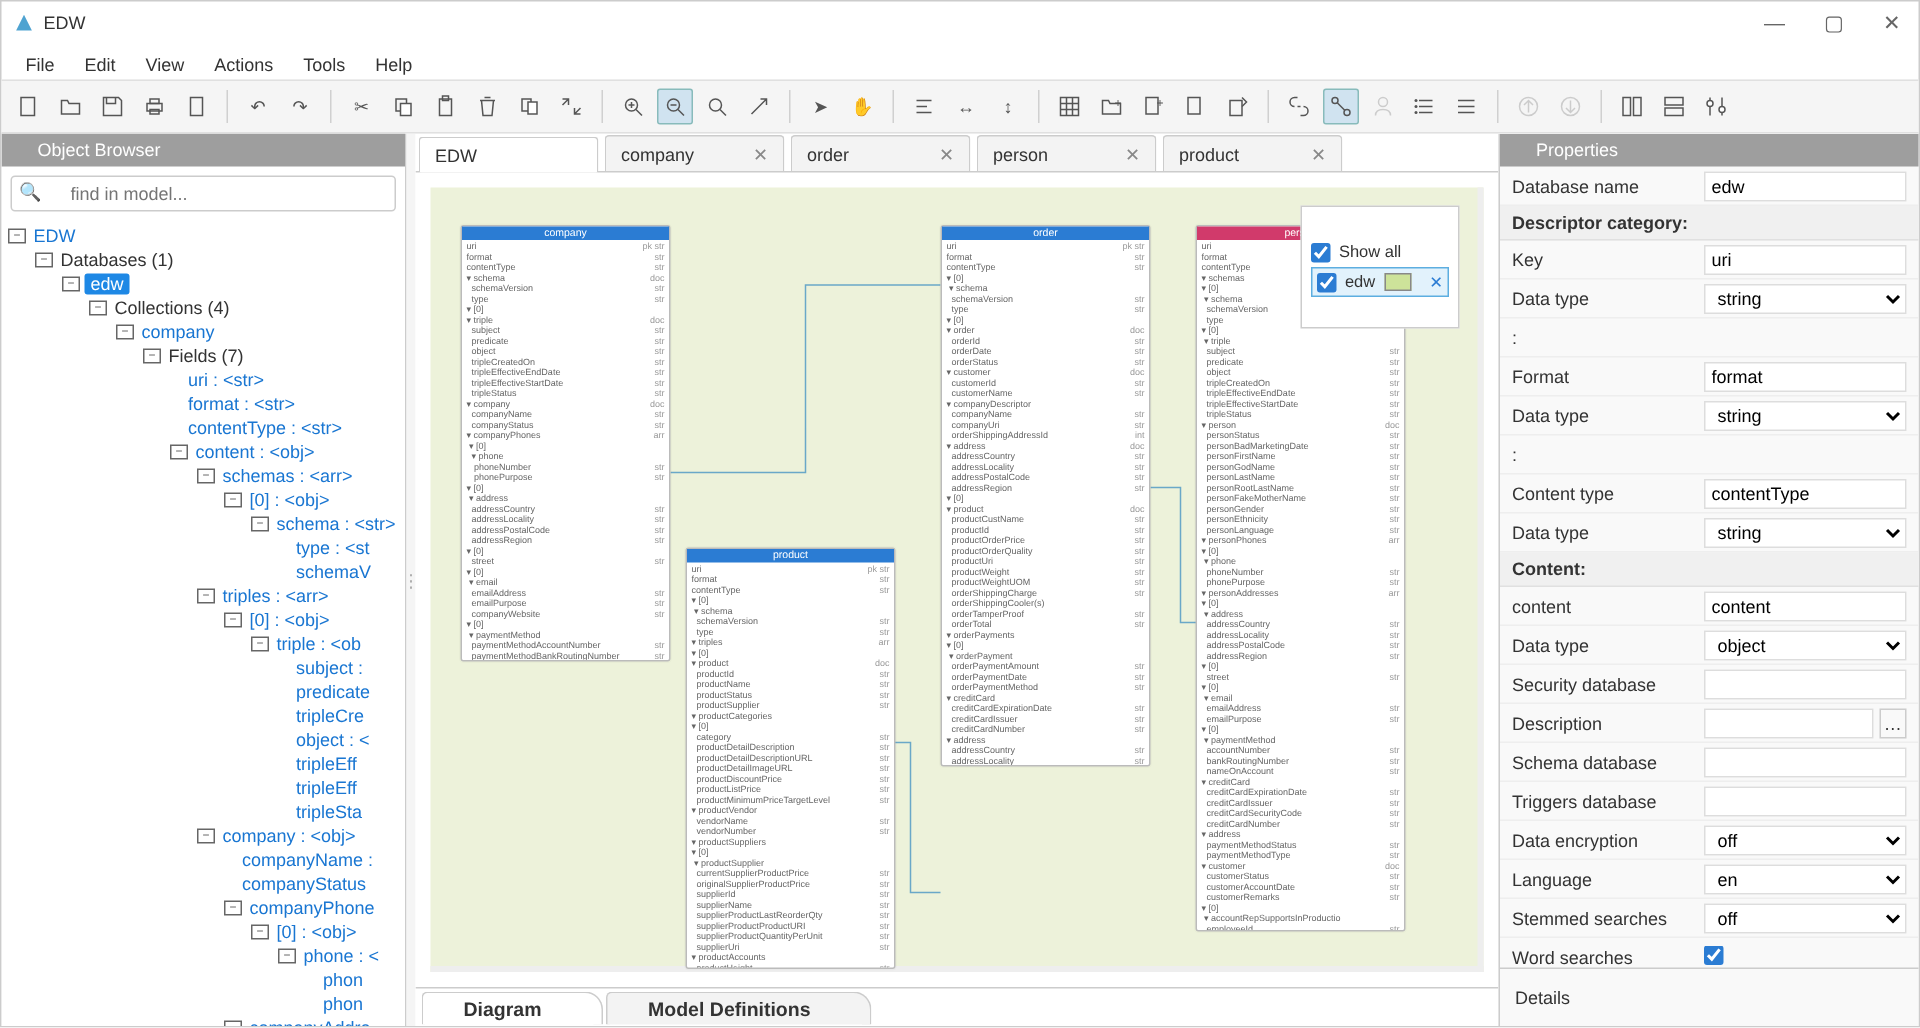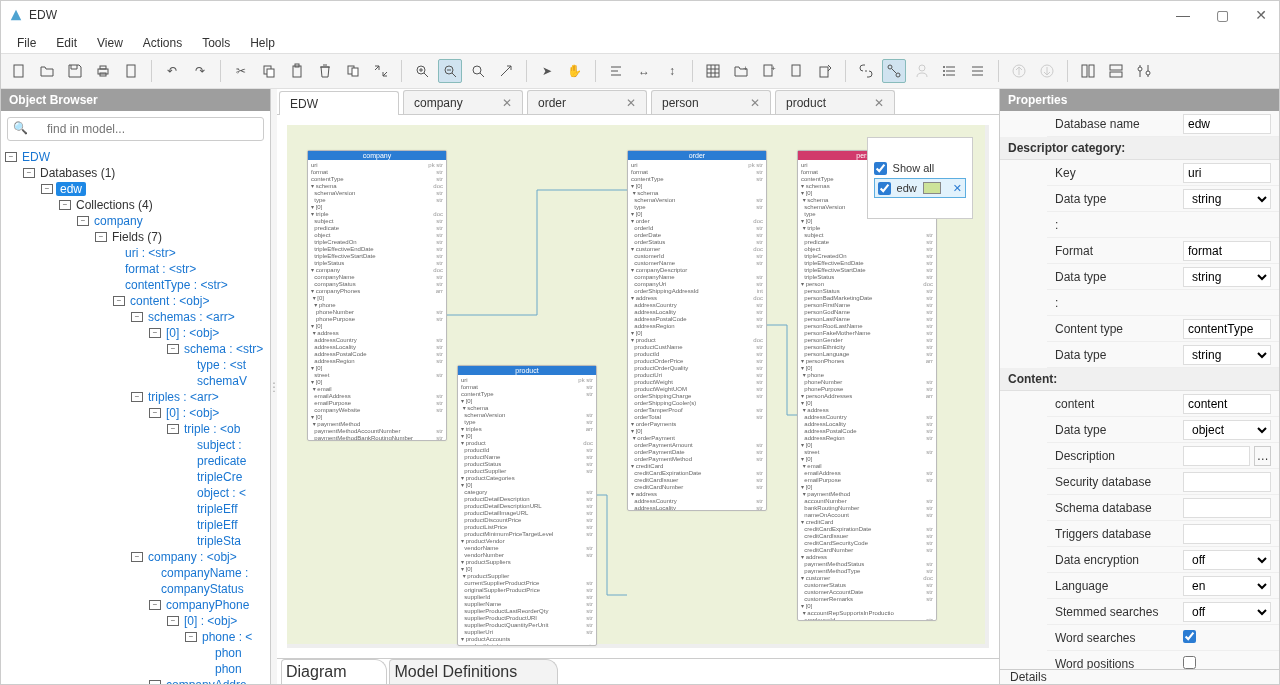--- a/index.html
+++ b/index.html
@@ -13,21 +13,21 @@
   .menubar span { padding: 3px 10px; cursor: pointer; }
   .toolbar { height: 36px; background: #f5f5f5; border-top: 1px solid #e0e0e0; border-bottom: 1px solid #e0e0e0;
              display: flex; align-items: center; padding: 0 6px; gap: 4px; }
   .tb { width: 24px; height: 24px; display: flex; align-items: center; justify-content: center;
         color: #555; cursor: pointer; border-radius: 2px; }
   .tb.active { background: #d0e3f0; border:1px solid #8bb; }
   .divider-v { width: 1px; height: 22px; background: #d0d0d0; margin: 0 4px; }
   .main { flex: 1; display: flex; overflow: hidden; }
   .panel-left { width: 270px; border-right: 1px solid #ccc; display: flex; flex-direction: column; background:#fff; }
   .panel-right { width: 280px; border-left: 1px solid #ccc; display: flex; flex-direction: column; background:#f9f9f9; }
-  .panel-header { background: #9e9e9e; color: #fff; padding: 4px 8px; font-size: 12px; font-weight:700; }
+  .panel-header { background: #9e9e9e; color: #fff; padding: 4px 24px; font-size: 12px; font-weight:400; }
   .search-wrap { padding: 6px; }
   .search-input { width: 100%; height: 24px; padding: 2px 6px 2px 39px; border: 1px solid #ccc; border-radius: 3px;
                   background: #fff; font-size:12px; }
   .search-wrap { position: relative; }
   .search-wrap .glass { position: absolute; left: 12px; top: 10px; color: #888; }
   .tree { flex:1; overflow: auto; padding: 2px 4px 8px 4px; font-size: 12px; }
   .tree-row { display: flex; align-items: center; height: 16px; white-space: nowrap; }
   .tree-row .label { padding: 0 2px; cursor: pointer; }
   .tree-row .label.blue { color: #1976d2; }
   .tree-row .label.selected { background: #1e88e5; color: #fff; border-radius:2px; padding:0 4px; }
@@ -48,31 +48,31 @@
   .entity .body { height: var(--h); overflow:hidden; padding:2px 3px; line-height:7px; }
   .entity .row { display:flex; justify-content:space-between; }
   .entity .row span:last-child { color:#999; }
   svg.wires { position:absolute; inset:0; width:100%; height:100%; pointer-events:none; }
   .floating-legend { position:absolute; right:12px; top:12px; background:#fff; border:1px solid #ccc; padding:20px 6px; font-size:11px; }
   .floating-legend .lrow { display:flex; align-items:center; gap:6px; height:20px; }
   .floating-legend .swatch { width:18px; height:12px; background:#cde39a; border:1px solid #888; }
   .floating-legend .lrow.sel { border:1px solid #5daee0; background:#e2f2fc; padding:0 3px; }
   .floating-legend .xbtn { margin-left:6px; color:#2b7cd3; cursor:pointer; }
   .bottom-tabs { height:26px; border-top:1px solid #ccc; display:flex; align-items:center; padding-left:4px; }
-  .btab { padding:3px 40px 3px 4px; border:1px solid #ccc; border-bottom:none; border-top-left-radius:4px; border-top-right-radius:12px; margin-right:2px; background:#f3f3f3; font-size:16px; cursor:pointer; }
+  .btab { padding:3px 40px 3px 27px; border:1px solid #ccc; border-bottom:none; border-top-left-radius:4px; border-top-right-radius:12px; margin-right:2px; background:#f3f3f3; font-size:13px; cursor:pointer;font-weight:bold; }
   .btab.active { background:#fff; }
   .prop-body { flex:1; overflow:auto; font-size:12px; }
-  .prop-row { display:flex; align-items:center; border-bottom:1px solid #eee; min-height:26px; padding: 2px 8px; margin-left: 47px; }
+  .prop-row { display:flex; align-items:center; border-bottom:1px solid #eee; min-height:26px; padding: 2px 8px; }
   .prop-row .k { flex:0 0 128px; color:#333; }
   .prop-row .v { flex:1; }
   .prop-row .v input[type=text] { width:100%; border:1px solid #ddd; padding:2px 4px; font-size:12px; height:20px; background:#fff; }
   .prop-row .v select { width:100%; border:1px solid #ddd; padding:1px 4px; font-size:12px; height:20px; background:#fff; }
   .prop-row .v .dots { border:1px solid #ccc; width:22px; height:20px; display:inline-flex; align-items:center; justify-content:center; margin-left:4px; cursor:pointer; }
   .section-h { background:#f0f0f0; font-weight:bold; padding:4px 8px; border-bottom:1px solid #e0e0e0; }
-  .prop-footer { border-top:1px solid #ccc; padding:0 10px; font-size:12px; }
+  .prop-footer { border-top:1px solid #ccc; padding:12px 10px; font-size:12px; }
   .splitter { width:6px; background:#f5f5f5; cursor:col-resize; display:flex; align-items:center; justify-content:center; }
   .splitter::before { content:"⋮"; color:#aaa; }
   input[type=checkbox]{ accent-color:#2b7cd3; }
 </style>
 </head>
 <body>
 
 <div class="window">
 
   <div class="titlebar">
@@ -1382,31 +1382,31 @@
         <div class="section-h">Content:</div>
         <div class="prop-row">
             <div class="k">content</div>
             <div class="v"><input type="text" value="content" style=""></div>
           </div>
         <div class="prop-row">
             <div class="k">Data type</div>
             <div class="v"><select><option>object</option></select></div>
           </div>
         <div class="prop-row">
+            <div class="k">Security database</div>
+            <div class="v"><input type="text" style=""></div>
+          </div>
+        <div class="prop-row">
             <div class="k">Description</div>
             <div class="v" style="display:flex">
               <input type="text" style="">
               <span class="dots">…</span>
             </div>
           </div>
         <div class="prop-row">
-            <div class="k">Security database</div>
-            <div class="v"><input type="text" style=""></div>
-          </div>
-        <div class="prop-row">
             <div class="k">Schema database</div>
             <div class="v"><input type="text" style=""></div>
           </div>
         <div class="prop-row">
             <div class="k">Triggers database</div>
             <div class="v"><input type="text" style=""></div>
           </div>
         <div class="prop-row">
             <div class="k">Data encryption</div>
             <div class="v"><select><option>off</option></select></div>

